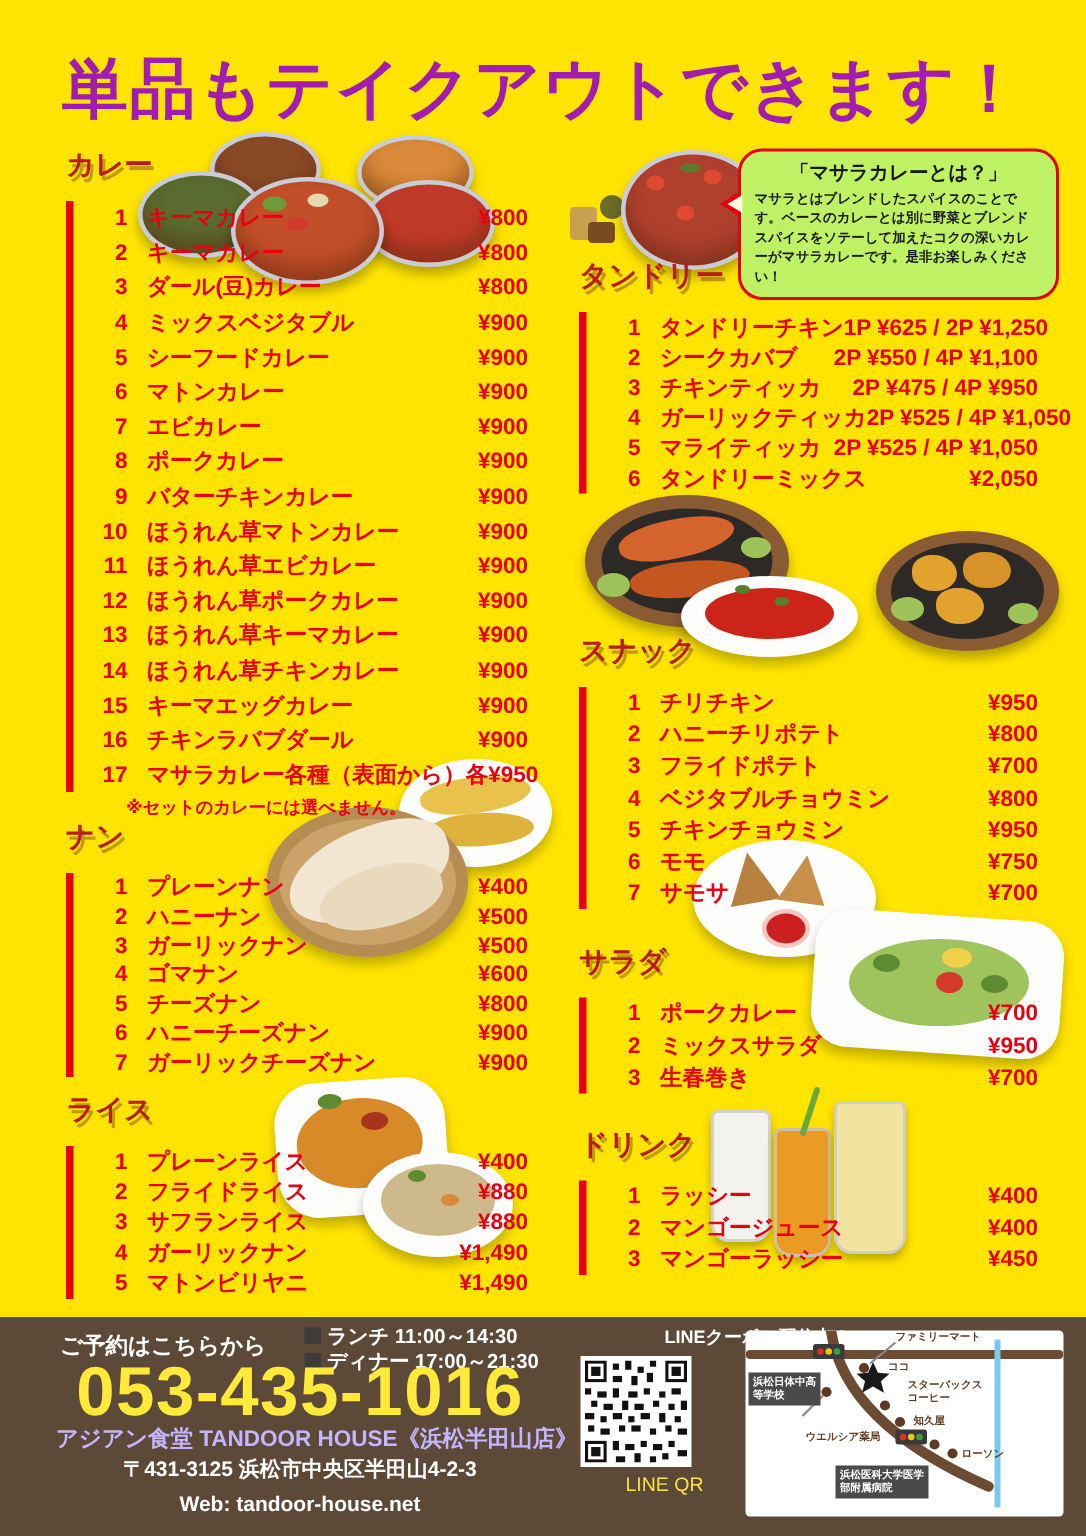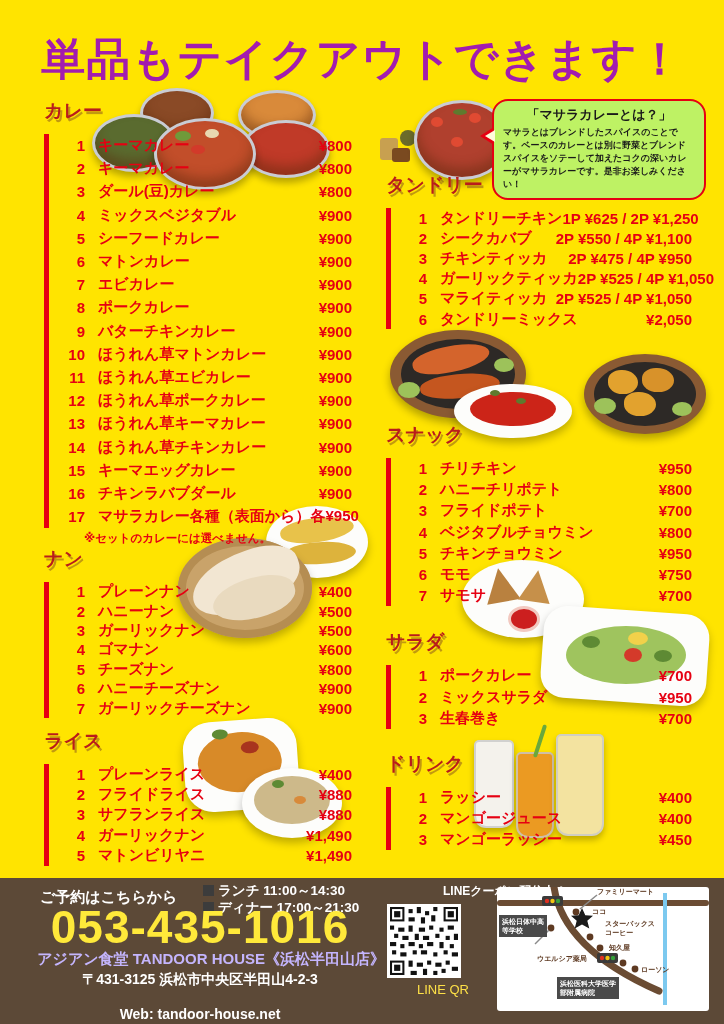--- a/index.html
+++ b/index.html
@@ -50,21 +50,21 @@
   
   .footer{position:absolute;left:0;top:878px;width:724px;height:146px;background:#5c4937;z-index:5;}
   .reserve{position:absolute;left:40px;top:10px;font-size:15px;font-weight:800;color:#fff;}
   .hours{position:absolute;left:203px;top:3px;color:#fff;font-size:13.5px;font-weight:700;}
   .hours .h-line{display:flex;align-items:center;height:15px;margin-top:2px;}
   .sq{display:inline-block;width:11px;height:11px;background:#3c3c3c;margin-right:4px;}
   .phone{position:absolute;left:30px;top:22px;width:340px;text-align:center;
          font-size:46px;font-weight:800;color:#ffe93a;letter-spacing:1px;}
   .shop{position:absolute;left:15px;top:72px;width:370px;text-align:right;font-size:15px;font-weight:800;color:#c4b5fd;}
   .addr{position:absolute;left:15px;top:93px;width:370px;text-align:center;font-size:14px;font-weight:700;color:#fff;}
-  .web{position:absolute;left:15px;top:128px;width:370px;text-align:center;font-size:14px;font-weight:800;color:#fff;}
+  .web{position:absolute;left:15px;top:116px;width:370px;text-align:center;font-size:14px;font-weight:800;color:#fff;}
   .line-coupon{position:absolute;left:443px;top:5px;font-size:12px;color:#fff;font-weight:600;}
   .qr-box{position:absolute;left:387px;top:26px;width:74px;height:74px;background:#fff;padding:3px;box-sizing:border-box;}
   .qr-label{position:absolute;left:400px;top:104px;width:86px;text-align:center;font-size:13px;color:#fde047;}
   .map{position:absolute;left:497px;top:9px;width:212px;height:124px;background:#fff;border-radius:3px;overflow:hidden;}
   .map-label{position:absolute;font-size:7px;font-weight:800;color:#5e3a22;line-height:1.25;z-index:2;}
   .map-box{position:absolute;font-size:7px;font-weight:700;color:#fff;background:#4a4a4a;
            padding:2px 3px;line-height:1.3;z-index:2;}
   .map svg{position:absolute;left:0;top:0;}
 </style>
 </head>

